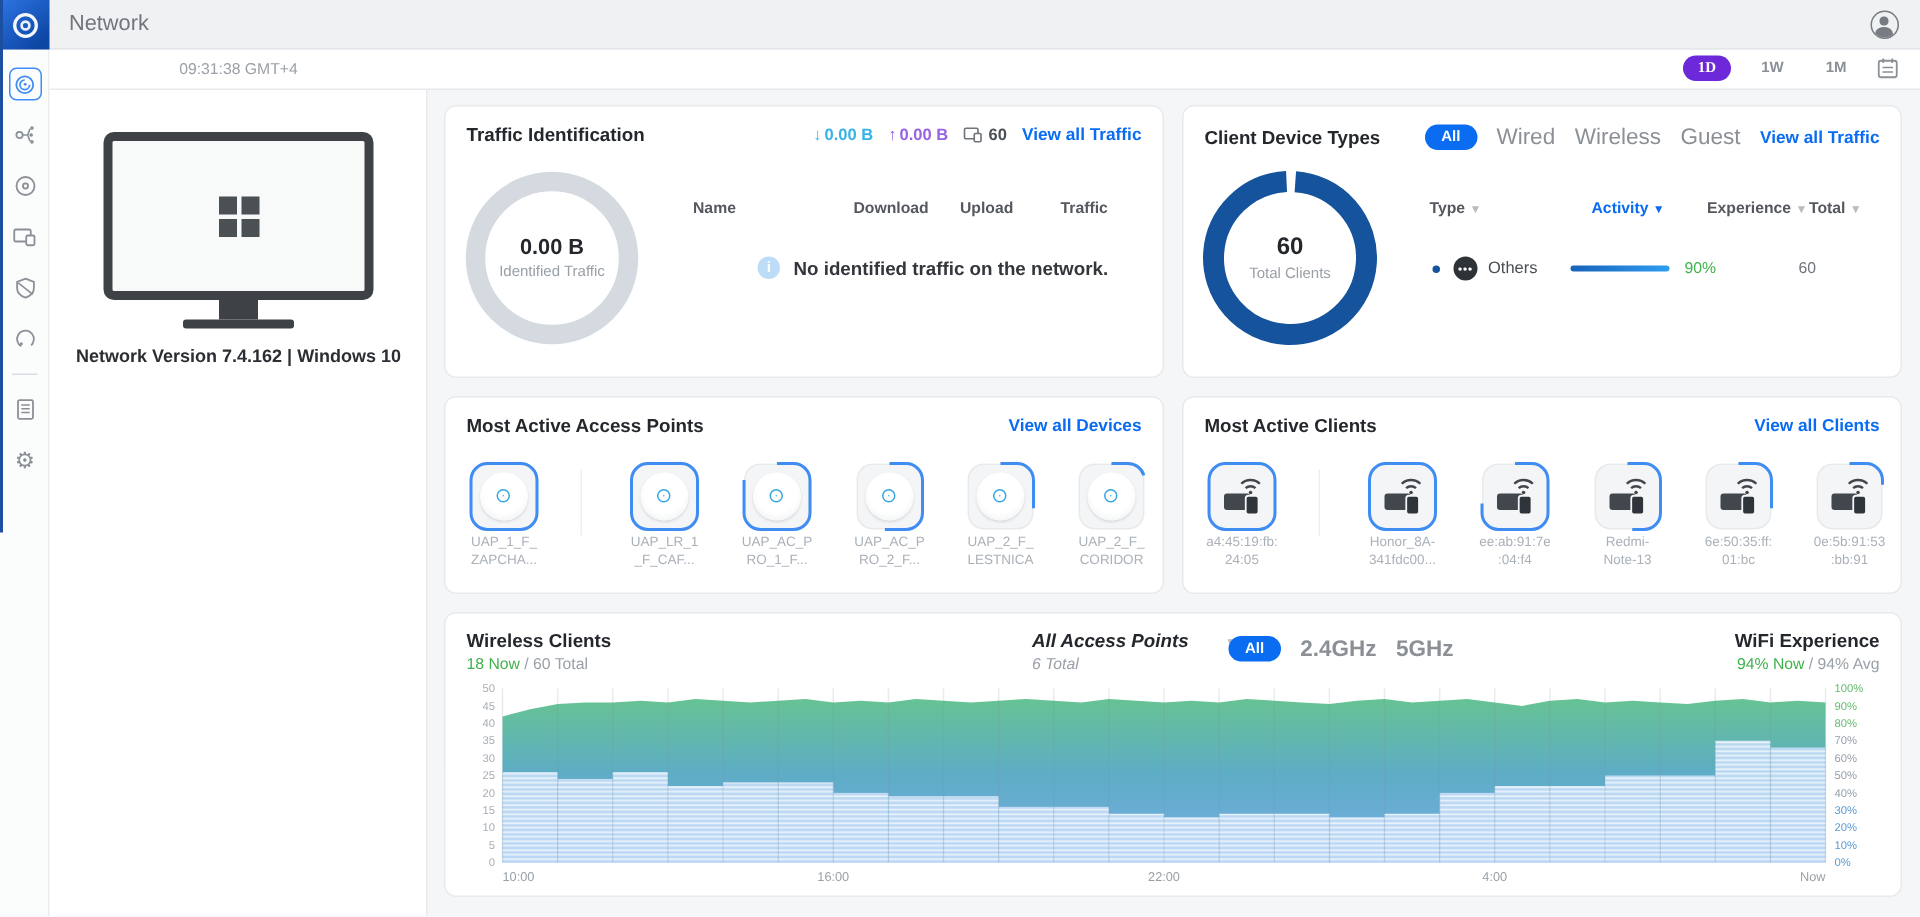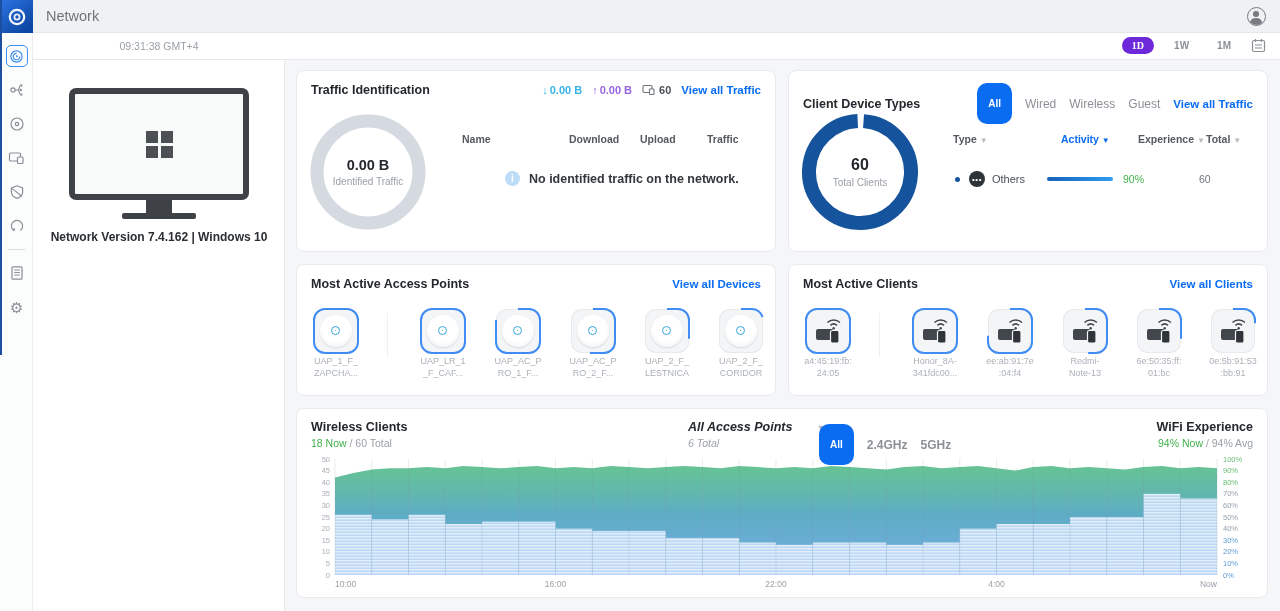--- a/index.html
+++ b/index.html
@@ -65,22 +65,22 @@
   .donut-wrap { position:absolute; left:12px; top:42px; width:118px; height:118px; }
   .donut-center { position:absolute; left:0; top:0; width:118px; height:118px; display:flex; flex-direction:column; align-items:center; justify-content:center; gap:3px; }
   .donut-value { font-size:14.5px; font-weight:bold; color:#24282d; }
   .donut-label { font-size:10px; color:#9aa0a7; }
 
   .tt-col { position:absolute; top:62px; font-size:10.5px; font-weight:bold; color:#55595f; }
   .empty-row { position:absolute; left:208px; top:100px; display:flex; align-items:center; gap:9px; }
   .info-icon { width:15px; height:15px; border-radius:50%; background:#bcdcf7; color:#fff; font-size:10px; font-weight:bold; display:flex; align-items:center; justify-content:center; }
   .empty-text { font-size:12.5px; font-weight:bold; color:#33373c; }
 
-  .tab { font-size:12px; color:#8b9097; cursor:pointer; }
-  .tab.pill { background:#0a6cf1; color:#fff; font-weight:bold; border-radius:10px; padding:15px 11px; font-size:10px; }
+  .tab { font-size:15px; color:#8b9097; cursor:pointer; }
+  .tab.pill { background:#0a6cf1; color:#fff; font-weight:bold; border-radius:10px; padding:3px 11px; font-size:10px; }
 
   .ct-col { position:absolute; top:62px; font-size:10.5px; font-weight:bold; color:#55595f; cursor:pointer;text-align:center; }
   .ct-col .chev { color:#b7bcc2; font-size:8px; font-weight:normal; }
   .ct-col.sorted { color:#0a6cf1; }
   .ct-col.sorted .chev { color:#0a6cf1; }
   .ct-row { position:absolute; left:0; top:96px; width:480px; height:24px; }
   .bullet { position:absolute; left:166px; top:10px; width:5px; height:5px; border-radius:50%; background:#15549d; }
   .others-badge { position:absolute; left:180px; top:4px; width:16px; height:16px; border-radius:50%; background:#2e3338; color:#fff; font-size:8px; letter-spacing:.5px; display:flex; align-items:center; justify-content:center; }
   .others-label { position:absolute; left:203px; top:6px; font-size:11px; color:#4a4f55; }
   .act-bar { position:absolute; left:258px; top:10px; width:66px; height:4px; border-radius:2px; background:linear-gradient(90deg,#1763b8,#2f9df2); }

